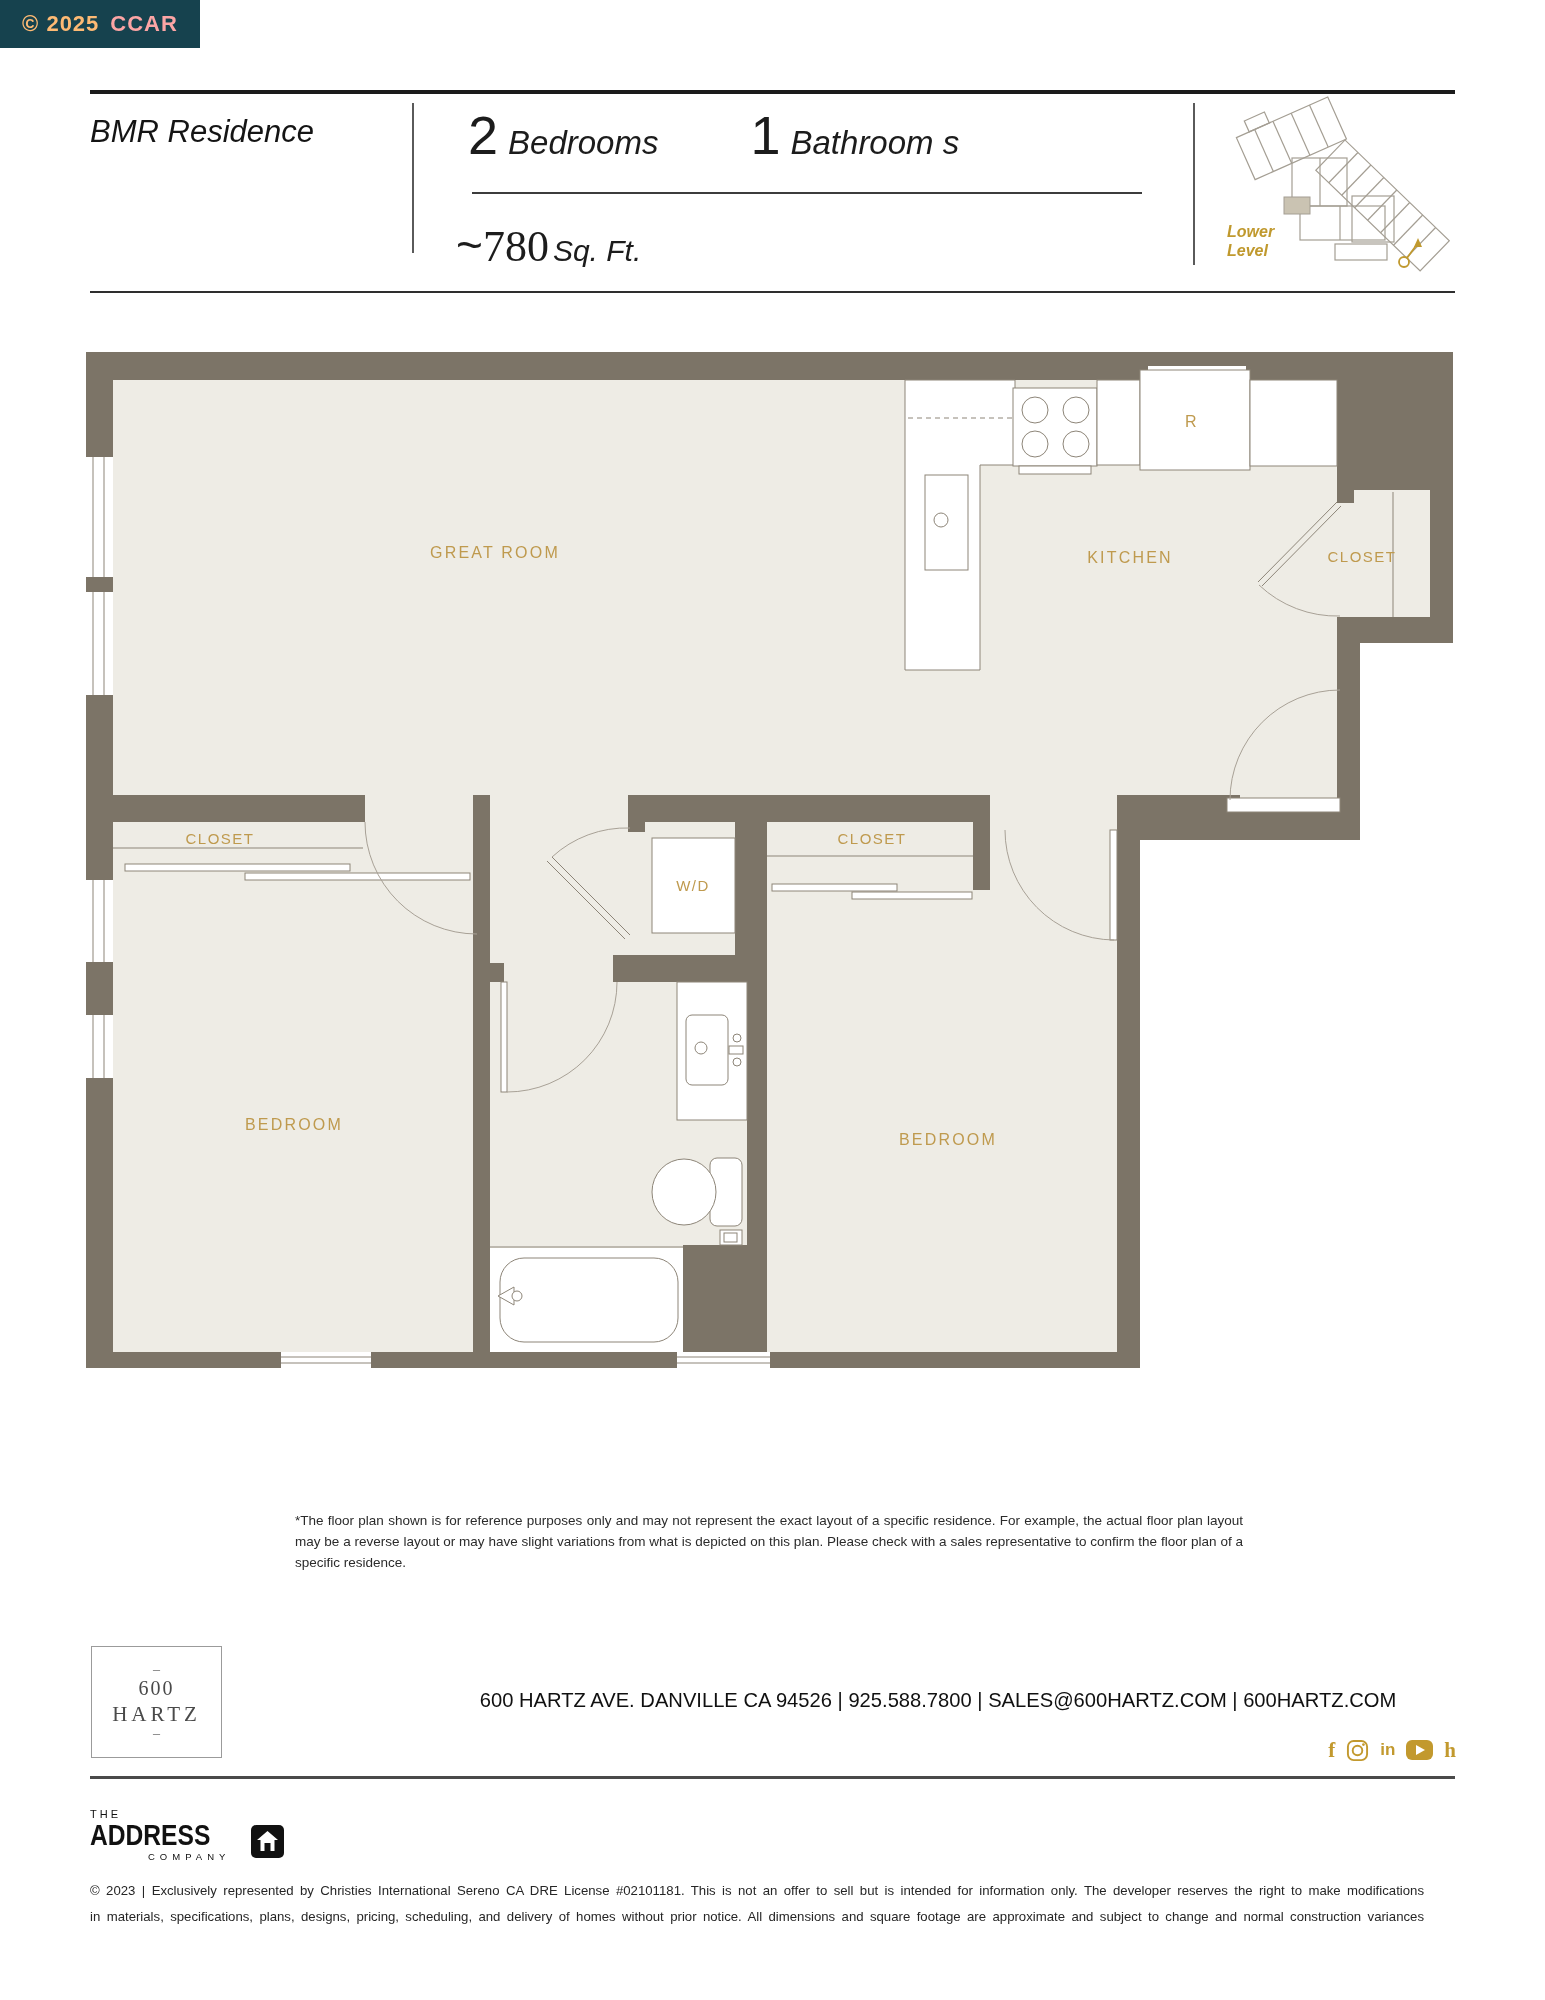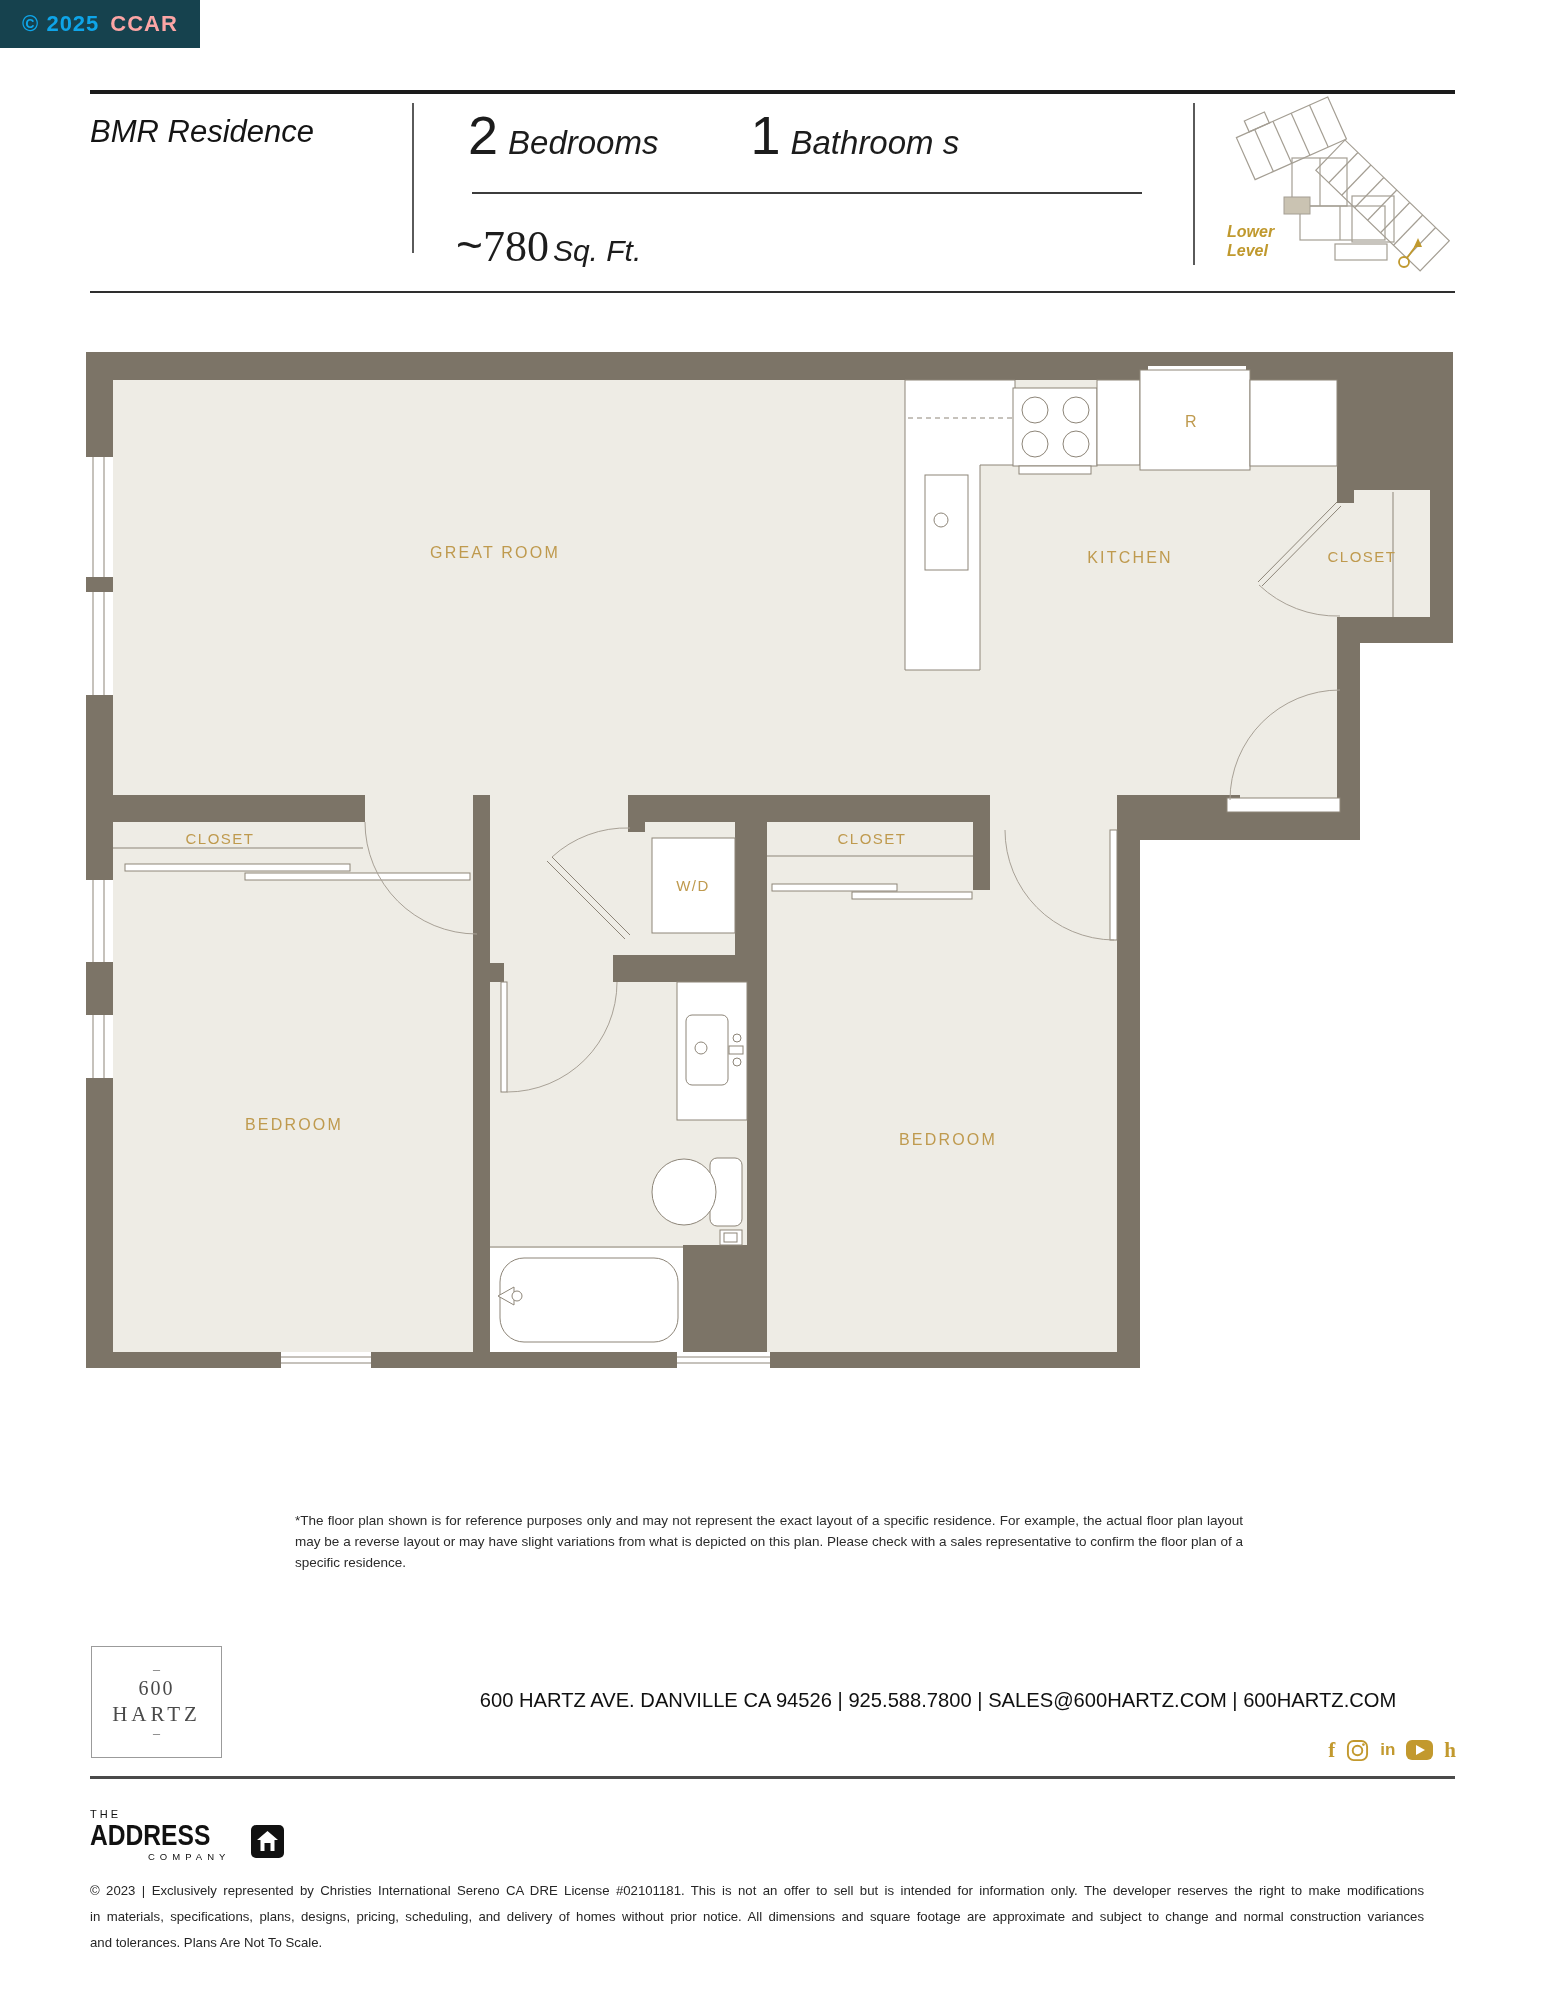--- a/index.html
+++ b/index.html
@@ -2,21 +2,21 @@
 <html><head>
 <meta charset="utf-8">
 <style>
   html,body{margin:0;padding:0;background:#fff;}
   #page{position:relative;width:1545px;height:2000px;background:#fff;overflow:hidden;
         font-family:"Liberation Sans",sans-serif;color:#1c1c1c;}
   .abs{position:absolute;}
   
   #badge{left:0;top:0;width:200px;height:48px;background:#16424e;display:flex;align-items:center;justify-content:center;
          font-size:22px;font-weight:bold;letter-spacing:1px;}
-  #badge .muted{color:#0ea5e9;margin-right:11px;}
+  #badge .muted{color:#fdba74;margin-right:11px;}
   #badge .brand{color:#fca5a5;}
   
   .rule{background:#1b1b1b;}
   .vdiv{background:#5a5a5a;width:2px;}
   
   #res-label{left:90px;top:114px;font-size:31px;font-style:italic;color:#141414;}
   #res-num{left:88px;top:148px;font-size:62px;letter-spacing:3px;color:#141414;}
   #spec-row{left:468px;top:104px;display:flex;align-items:baseline;}
   #spec-row .num{font-size:54px;line-height:58px;}
   #spec-row .lbl{font-size:33px;font-style:italic;margin-left:10px;margin-top:20px;}
@@ -313,16 +313,15 @@
   <svg id="house-icon" class="abs" width="35" height="35" viewBox="0 0 35 35">
     <rect x="1" y="1" width="33" height="33" rx="5" fill="#111"></rect>
     <path d="M17.5 7 L28 16 H24.5 V27 H10.5 V16 H7 Z" fill="#fff"></path>
     <rect x="14.5" y="19" width="6" height="8" fill="#111"></rect>
     <rect x="10.5" y="28.5" width="14" height="3.5" fill="#111"></rect>
   </svg>
 
   <div id="legal" class="abs">
     <div class="just">© 2023 | Exclusively represented by Christies International Sereno CA DRE License #02101181. This is not an offer to sell but is intended for information only. The developer reserves the right to make modifications</div>
     <div class="just">in materials, specifications, plans, designs, pricing, scheduling, and delivery of homes without prior notice. All dimensions and square footage are approximate and subject to change and normal construction variances</div>
-    <div>and tolerances. Plans Are Not To Scale.</div>
   </div>
 
 </div>
 
 </body></html>

